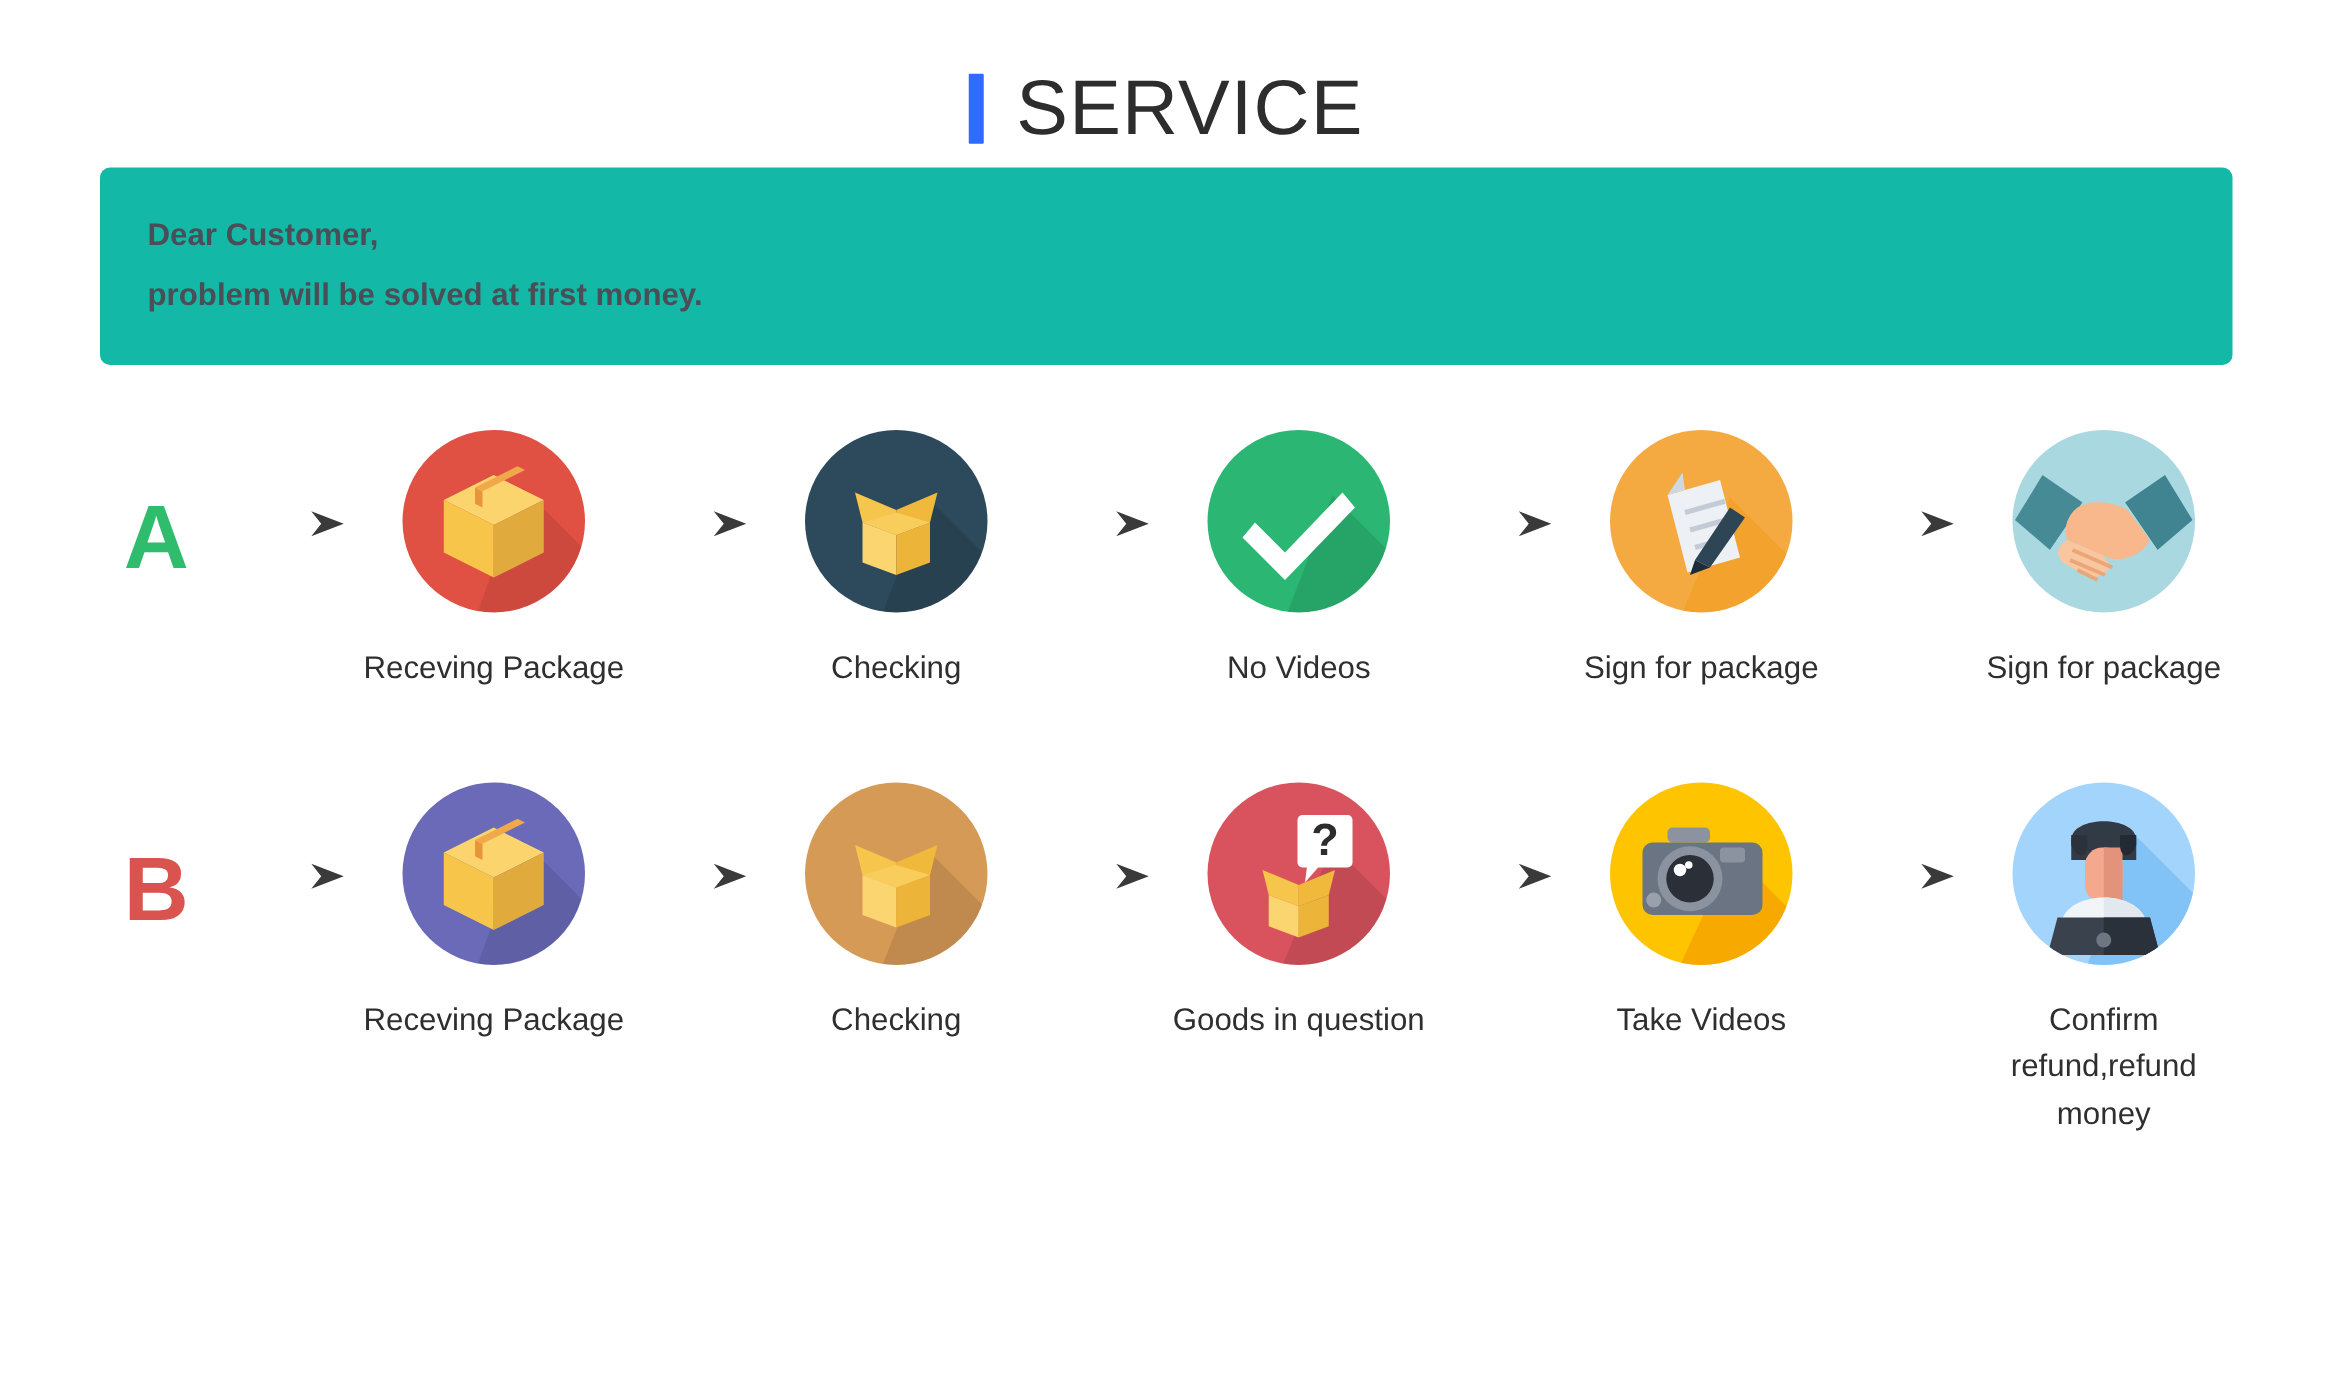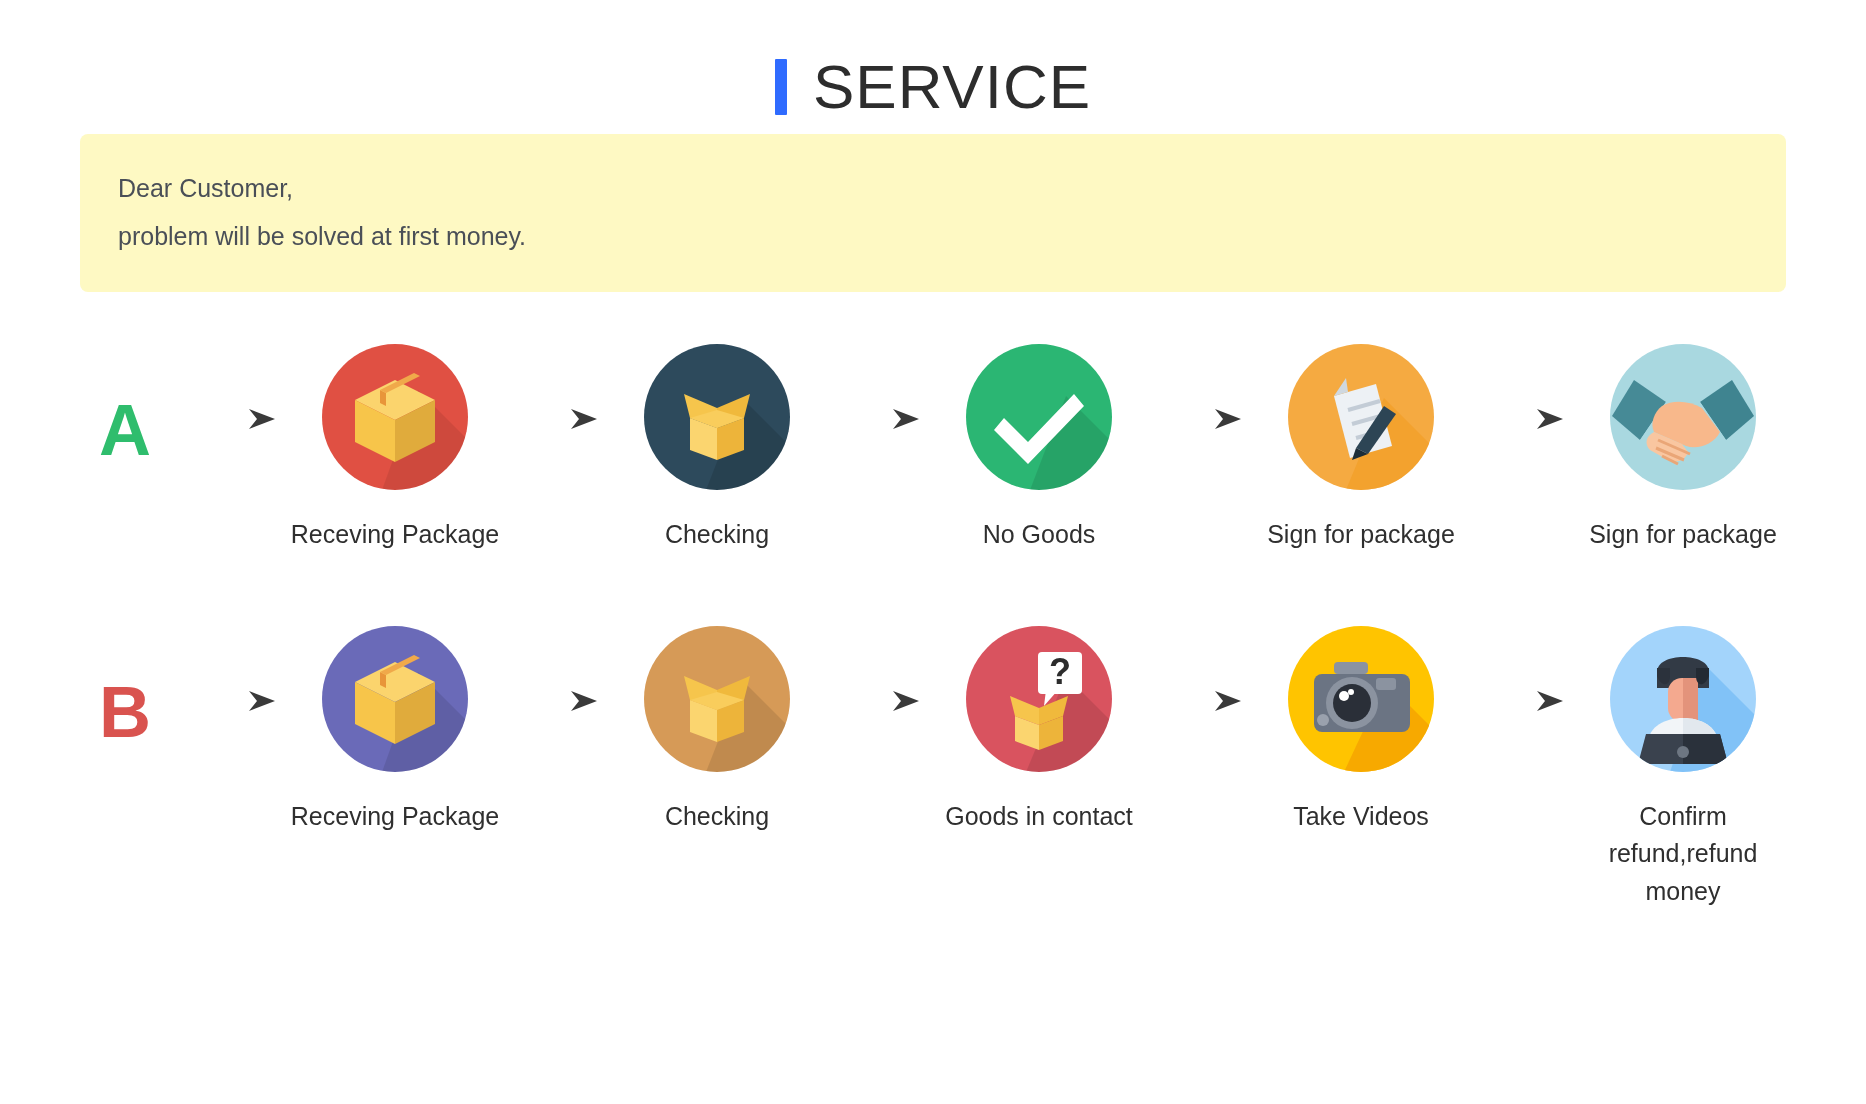--- a/index.html
+++ b/index.html
@@ -38,23 +38,24 @@
     font-size: 62px;
     font-weight: 400;
     letter-spacing: 1px;
     color: #2d2d2d;
     line-height: 1;
   }
 
   
   .notice {
     margin: 14px 80px 0 80px;
-    background: #fef9c3;
+    background: #14b8a6;
     border-radius: 8px;
     padding: 30px 38px 32px 38px;
+    font-weight: bold;
   }
   .notice p {
     font-size: 25px;
     line-height: 48px;
     color: #4a4f57;
     white-space: nowrap;
   }
 
   
   .flow {
@@ -210,21 +211,21 @@
       </svg>
     </div>
 
     <div class="step">
       <div class="step-icon bg-green">
         <svg width="146" height="146" viewBox="0 0 146 146">
           <path d="M100 52 L146 98 L146 146 L64 146 Z" fill="#000" opacity="0.10"></path>
           <path d="M38 74 L62 98 L108 50 L118 62 L62 120 L28 86 Z" fill="#ffffff"></path>
         </svg>
       </div>
-      <div class="step-label">No Goods</div>
+      <div class="step-label">No Videos</div>
     </div>
 
     <div class="arrow-cell">
       <svg class="arrow" width="86" height="26" viewBox="0 0 86 26">
         <path d="M0 13 L62 13" stroke="url(#ga1)" stroke-width="4" fill="none"></path>
         <path d="M58 3 L84 13 L58 23 L66 13 Z" fill="#3a3a3a"></path>
       </svg>
     </div>
 
     <div class="step">
@@ -337,21 +338,21 @@
             <rect x="72" y="26" width="44" height="42" rx="4" fill="#ffffff"></rect>
             <path d="M80 64 L92 64 L78 80 Z" fill="#ffffff"></path>
             <text x="94" y="58" font-family="Liberation Sans, sans-serif" font-size="36" font-weight="700" fill="#2d2d2d" text-anchor="middle">?</text>
             <path d="M73 82 L44 70 L49 90 L73 99 Z" fill="#f6c54c"></path>
             <path d="M73 82 L102 70 L97 90 L73 99 Z" fill="#f0b93c"></path>
             <path d="M49 90 L73 99 L73 124 L49 115 Z" fill="#fbd56f"></path>
             <path d="M97 90 L73 99 L73 124 L97 115 Z" fill="#edb43a"></path>
           </g>
         </svg>
       </div>
-      <div class="step-label">Goods in contact</div>
+      <div class="step-label">Goods in question</div>
     </div>
 
     <div class="arrow-cell">
       <svg class="arrow" width="86" height="26" viewBox="0 0 86 26">
         <path d="M0 13 L62 13" stroke="url(#ga1)" stroke-width="4" fill="none"></path>
         <path d="M58 3 L84 13 L58 23 L66 13 Z" fill="#3a3a3a"></path>
       </svg>
     </div>
 
     <div class="step">

